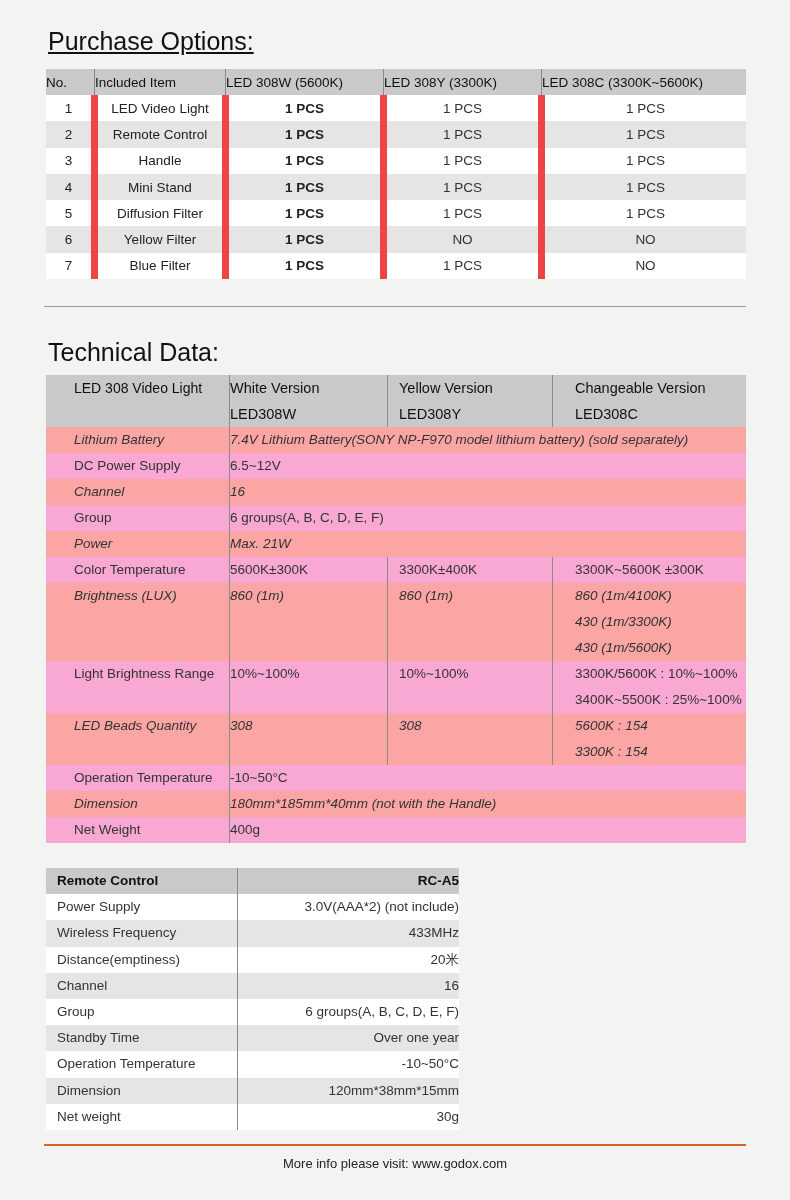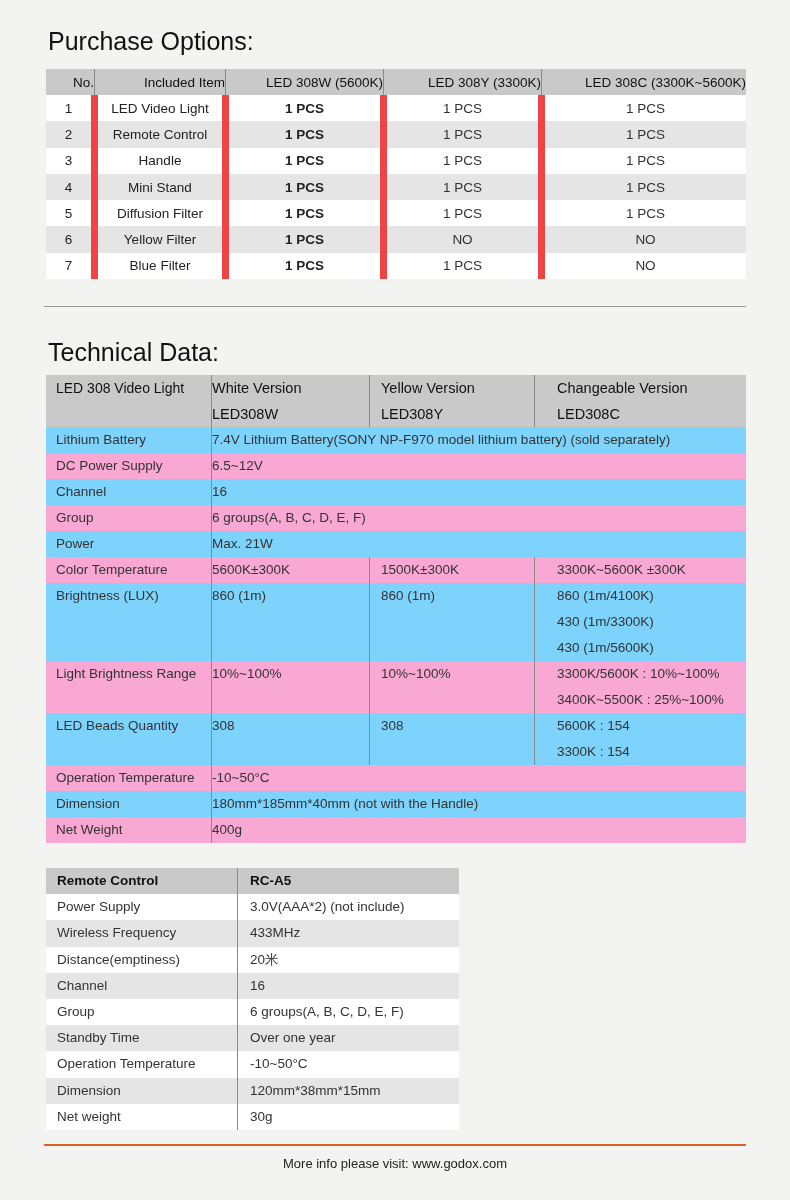--- a/index.html
+++ b/index.html
@@ -13,60 +13,60 @@
   }
   .section-title {
     position: absolute; left: 48px;
     font-size: 25px; color: #111; font-weight: normal; margin: 0;
   }
   table { border-collapse: collapse; position: absolute; }
   td, th { padding: 0; font-weight: normal; }
 
   
   #purchase { left: 46px; top: 69px; width: 700px; font-size: 13.5px; }
-  #purchase th { background: #c9c9c9; height: 26px; color: #111; text-align: right; border-left: 1px solid #8a8a8a; }
+  #purchase th { background: #c9c9c9; height: 26px; color: #111; text-align: left; border-left: 1px solid #8a8a8a; }
   #purchase th:first-child { border-left: none; }
   #purchase td { height: 26.3px; text-align: center; border-left: 7px solid #ef4444; color: #222; }
   #purchase td:first-child { border-left: none; }
   #purchase tr.odd td { background: #ffffff; }
   #purchase tr.even td { background: #e5e5e5; }
   #purchase td.bold { font-weight: bold; }
   #purchase td.lite { color: #333; }
 
   .divider { position: absolute; left: 44px; width: 702px; height: 1px; background: #9a9a9a; top: 306px; }
 
   
   #tech { left: 46px; top: 375px; width: 700px; font-size: 13.5px; }
   #tech td { text-align: left; vertical-align: top; color: #333; line-height: 26px; }
-  #tech td.lbl { padding-left: 10px; width: 155px; border-right: 1px solid #8a8a8a; }
+  #tech td.lbl { padding-left: 28px; width: 155px; border-right: 1px solid #8a8a8a; }
   #tech td.v { padding-left: 0; }
   #tech td.vsep { border-right: 1px solid #8a8a8a; }
   #tech tr.head td { background: #c9c9c9; color: #111; font-size: 14.5px; }
   #tech tr.head td.lbl { font-size: 14px; }
-  #tech tr.w td { background: #7dd3fc; }
+  #tech tr.w td { background: #fca5a5; font-style: italic; }
   #tech tr.g td { background: #f9a8d4; }
   #tech td.c3 { padding-left: 22px; }
   #tech td.c2 { padding-left: 11px; }
 
   
   #remote { left: 46px; top: 868px; width: 413px; font-size: 13.5px; }
   #remote td { line-height: 26.2px; color: #333; text-align: left; }
   #remote td.lbl { padding-left: 11px; width: 180px; border-right: 1px solid #8a8a8a; }
-  #remote td.v { padding-left: 12px; }
+  #remote td.v { padding-left: 12px; text-align: right; }
   #remote tr.head td { background: #c9c9c9; color: #111; font-weight: bold; }
   #remote tr.w td { background: #ffffff; margin-top: 28px; }
   #remote tr.g td { background: #e5e5e5; }
 
   .footer-line { position: absolute; left: 44px; width: 702px; height: 2px; background: #d9622b; top: 1144px; }
   .footer-text { position: absolute; top: 1156px; left: 0; width: 790px; text-align: center; font-size: 13px; color: #222; }
 </style>
 </head>
 <body>
 
-<h2 class="section-title" style="top:27px;">Purchase Options:</h2>
+<h2 class="section-title" style="top:27px;text-decoration:underline;">Purchase Options:</h2>
 
 <table id="purchase">
   <thead>
     <tr>
       <th style="width:48px">No.</th>
       <th style="width:130px">Included Item</th>
       <th style="width:157px">LED 308W (5600K)</th>
       <th style="width:157px">LED 308Y (3300K)</th>
       <th>LED 308C (3300K~5600K)</th>
     </tr>
@@ -161,21 +161,21 @@
     <td class="lbl">Group</td>
     <td class="v" colspan="3">6 groups(A, B, C, D, E, F)</td>
   </tr>
   <tr class="w">
     <td class="lbl">Power</td>
     <td class="v" colspan="3">Max. 21W</td>
   </tr>
   <tr class="g">
     <td class="lbl">Color Temperature</td>
     <td class="v vsep">5600K±300K</td>
-    <td class="v c2 vsep">1500K±300K</td>
+    <td class="v c2 vsep">3300K±400K</td>
     <td class="v c3">3300K~5600K ±300K</td>
   </tr>
   <tr class="w">
     <td class="lbl">Brightness (LUX)</td>
     <td class="v vsep">860 (1m)</td>
     <td class="v c2 vsep">860 (1m)</td>
     <td class="v c3">
       <div>860 (1m/4100K)</div>
       <div>430 (1m/3300K)</div>
       <div>430 (1m/5600K)</div>

